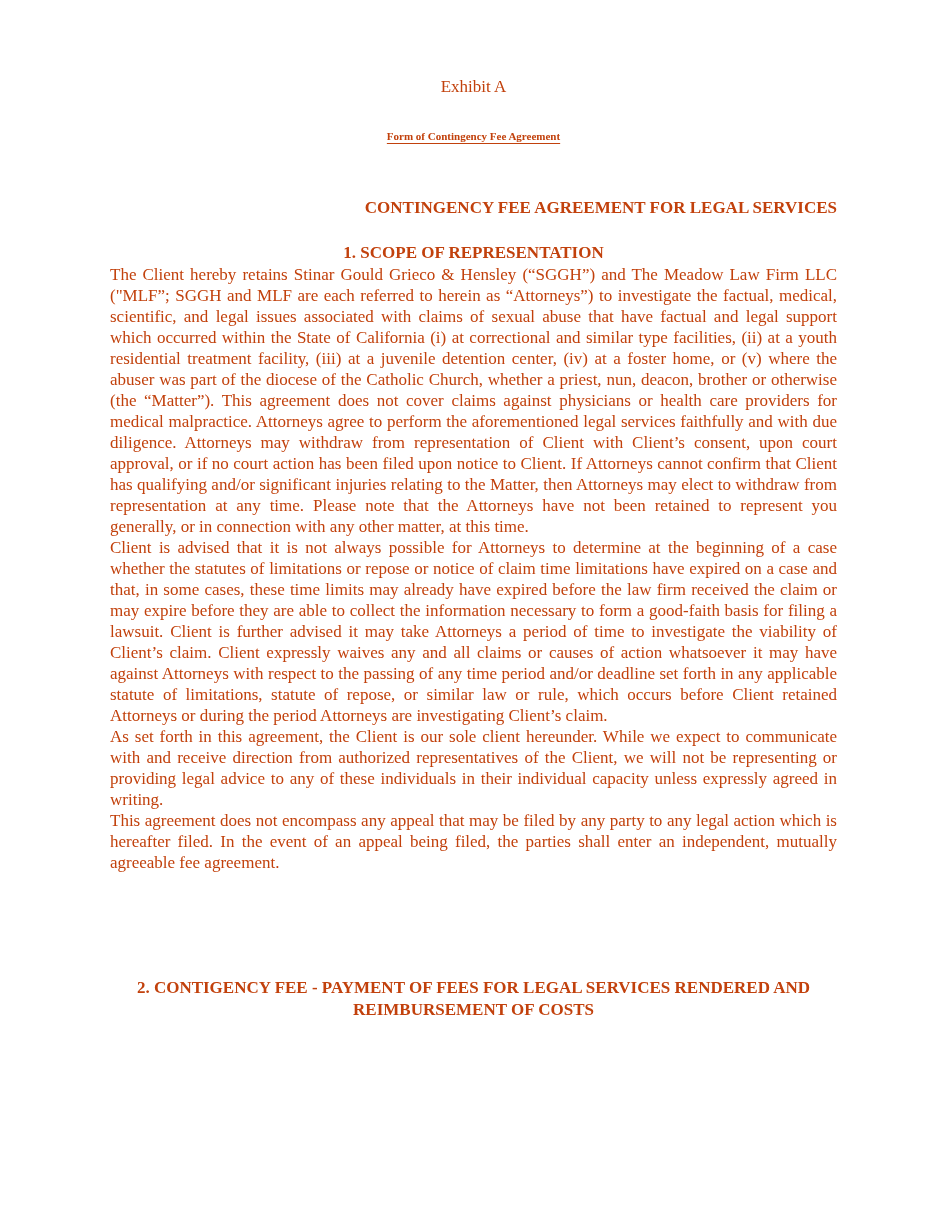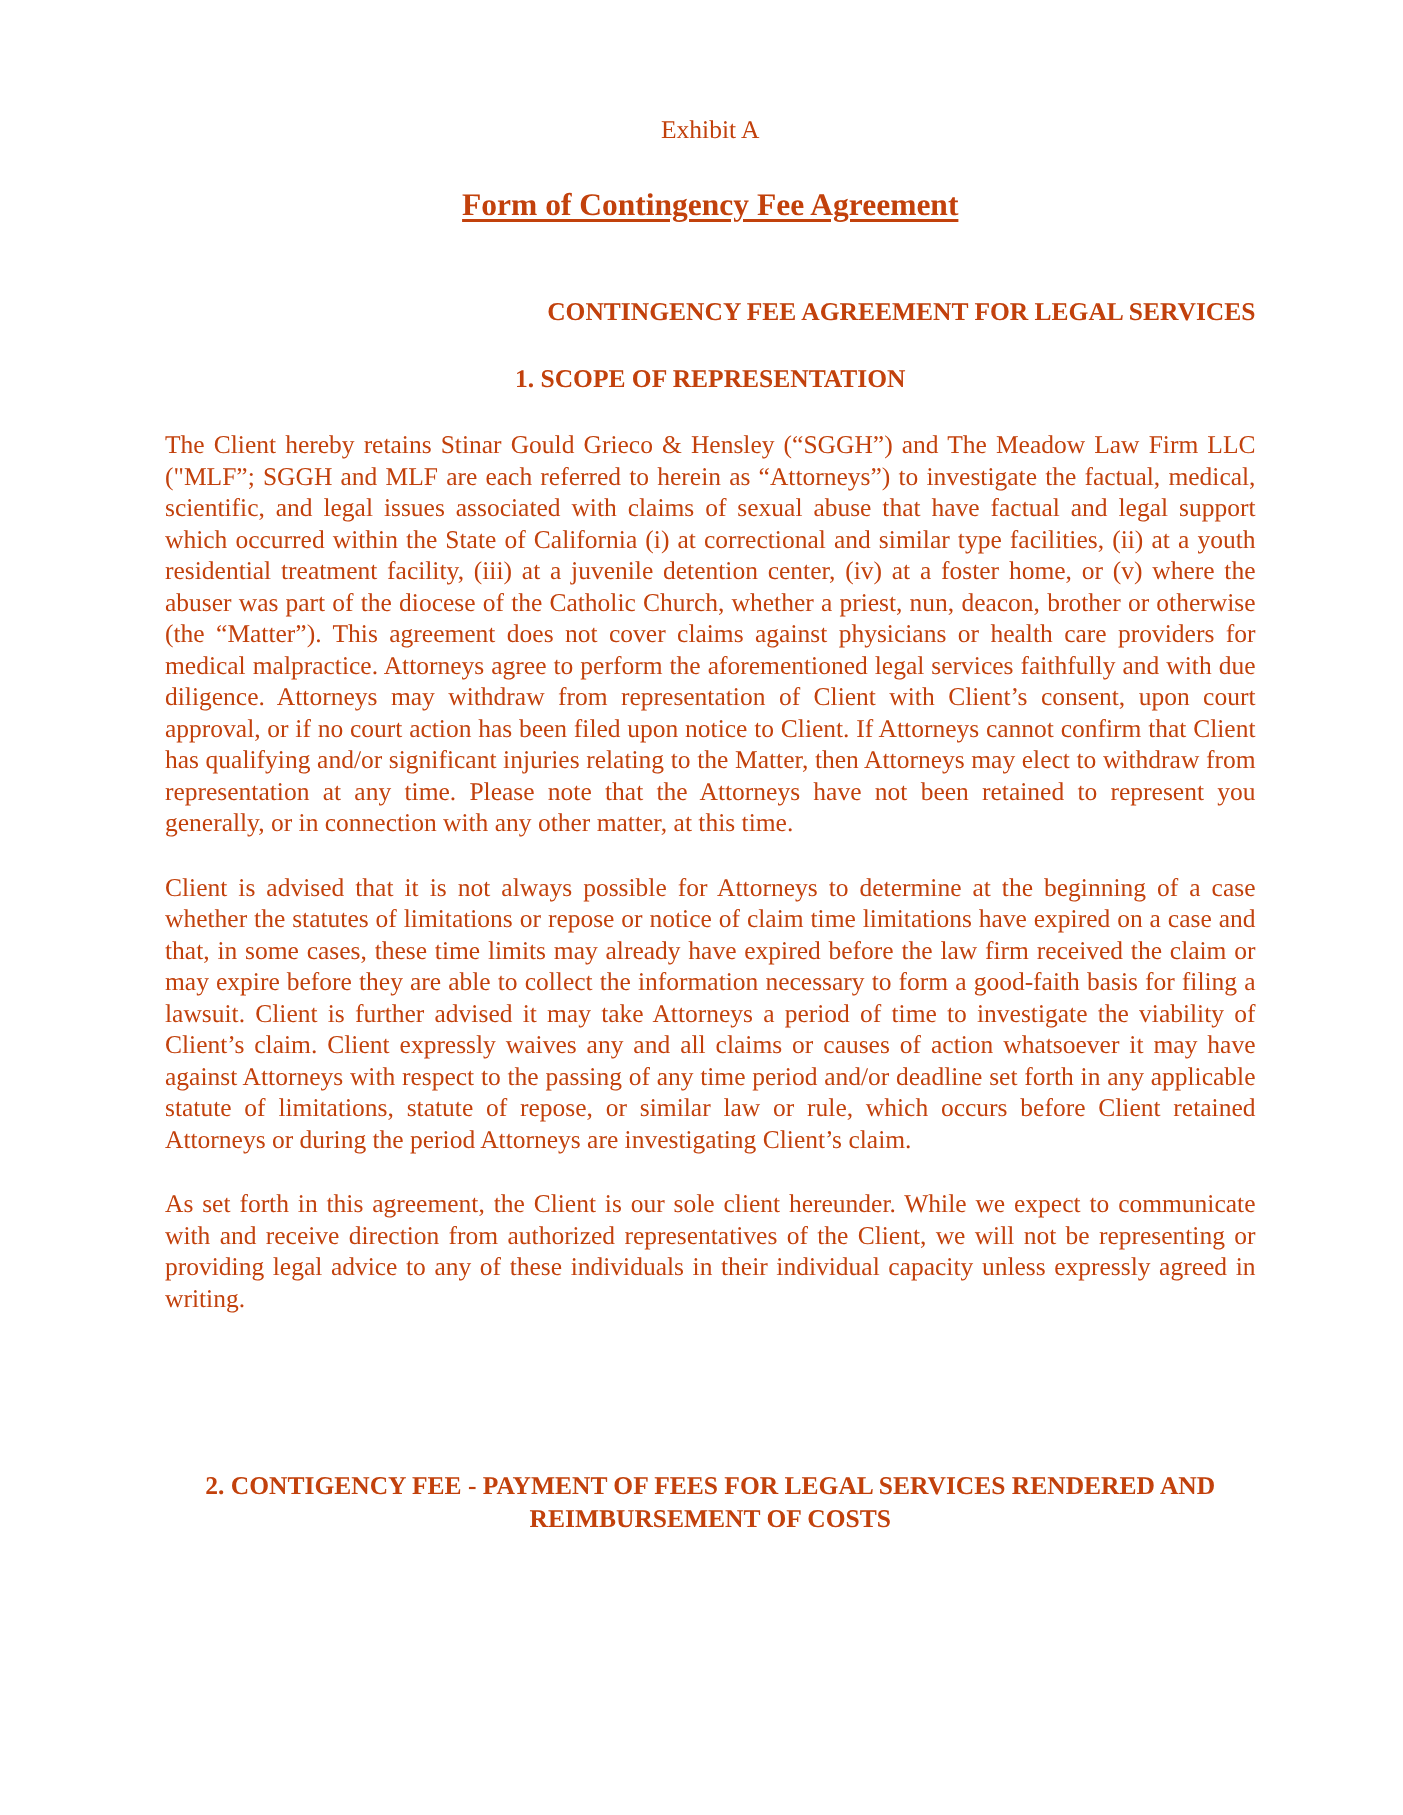--- a/index.html
+++ b/index.html
@@ -19,21 +19,21 @@
   }
   .exhibit-label {
     text-align: center;
     font-size: 17px;
     line-height: 21px;
     font-weight: normal;
   }
   .form-title {
     margin-top: 29px;
     text-align: center;
-    font-size: 21px;
+    font-size: 11px;
     line-height: 21px;
     font-weight: bold;
   }
   .form-title span {
     text-decoration: underline;
     text-underline-offset: 3px;
   }
   .agreement-title {
     margin-top: 50px;
     text-align: right;
@@ -42,21 +42,20 @@
     font-weight: bold;
   }
   .section-heading {
     margin-top: 24px;
     text-align: center;
     font-size: 17px;
     line-height: 22px;
     font-weight: bold;
   }
   .body-para {
-    margin-top: 22px;
     font-size: 17px;
     line-height: 21px;
     text-align: justify;
   }
   .section-heading.section-2 {
     margin-top: 104px;
   }
 </style>
 </head>
 <body>
@@ -72,16 +71,17 @@
     <h1 class="agreement-title">CONTINGENCY FEE AGREEMENT FOR LEGAL SERVICES</h1>
 
     <h2 class="section-heading">1. SCOPE OF REPRESENTATION</h2>
 
     <p class="body-para">The Client hereby retains Stinar Gould Grieco &amp; Hensley (“SGGH”) and The Meadow Law Firm LLC ("MLF”; SGGH and MLF are each referred to herein as “Attorneys”) to investigate the factual, medical, scientific, and legal issues associated with claims of sexual abuse that have factual and legal support which occurred within the State of California (i) at correctional and similar type facilities, (ii) at a youth residential treatment facility, (iii) at a juvenile detention center, (iv) at a foster home, or (v) where the abuser was part of the diocese of the Catholic Church, whether a priest, nun, deacon, brother or otherwise (the “Matter”). This agreement does not cover claims against physicians or health care providers for medical malpractice. Attorneys agree to perform the aforementioned legal services faithfully and with due diligence. Attorneys may withdraw from representation of Client with Client’s consent, upon court approval, or if no court action has been filed upon notice to Client. If Attorneys cannot confirm that Client has qualifying and/or significant injuries relating to the Matter, then Attorneys may elect to withdraw from representation at any time. Please note that the Attorneys have not been retained to represent you generally, or in connection with any other matter, at this time.</p>
 
     <p class="body-para">Client is advised that it is not always possible for Attorneys to determine at the beginning of a case whether the statutes of limitations or repose or notice of claim time limitations have expired on a case and that, in some cases, these time limits may already have expired before the law firm received the claim or may expire before they are able to collect the information necessary to form a good-faith basis for filing a lawsuit. Client is further advised it may take Attorneys a period of time to investigate the viability of Client’s claim. Client expressly waives any and all claims or causes of action whatsoever it may have against Attorneys with respect to the passing of any time period and/or deadline set forth in any applicable statute of limitations, statute of repose, or similar law or rule, which occurs before Client retained Attorneys or during the period Attorneys are investigating Client’s claim.</p>
 
     <p class="body-para">As set forth in this agreement, the Client is our sole client hereunder. While we expect to communicate with and receive direction from authorized representatives of the Client, we will not be representing or providing legal advice to any of these individuals in their individual capacity unless expressly agreed in writing.</p>
 
+    <p class="body-para">This agreement does not encompass any appeal that may be filed by any party to any legal action which is hereafter filed. In the event of an appeal being filed, the parties shall enter an independent, mutually agreeable fee agreement.</p>
 
     <h2 class="section-heading section-2">2. CONTIGENCY FEE - PAYMENT OF FEES FOR LEGAL SERVICES RENDERED AND REIMBURSEMENT OF COSTS</h2>
   </div>
 </div>
 
 </body></html>

